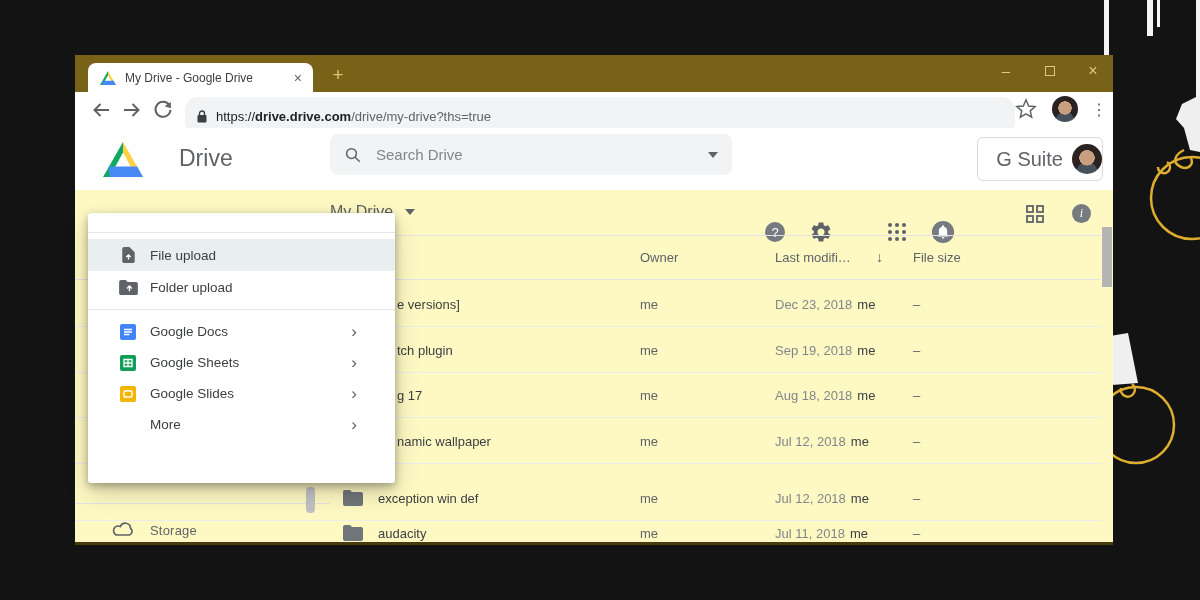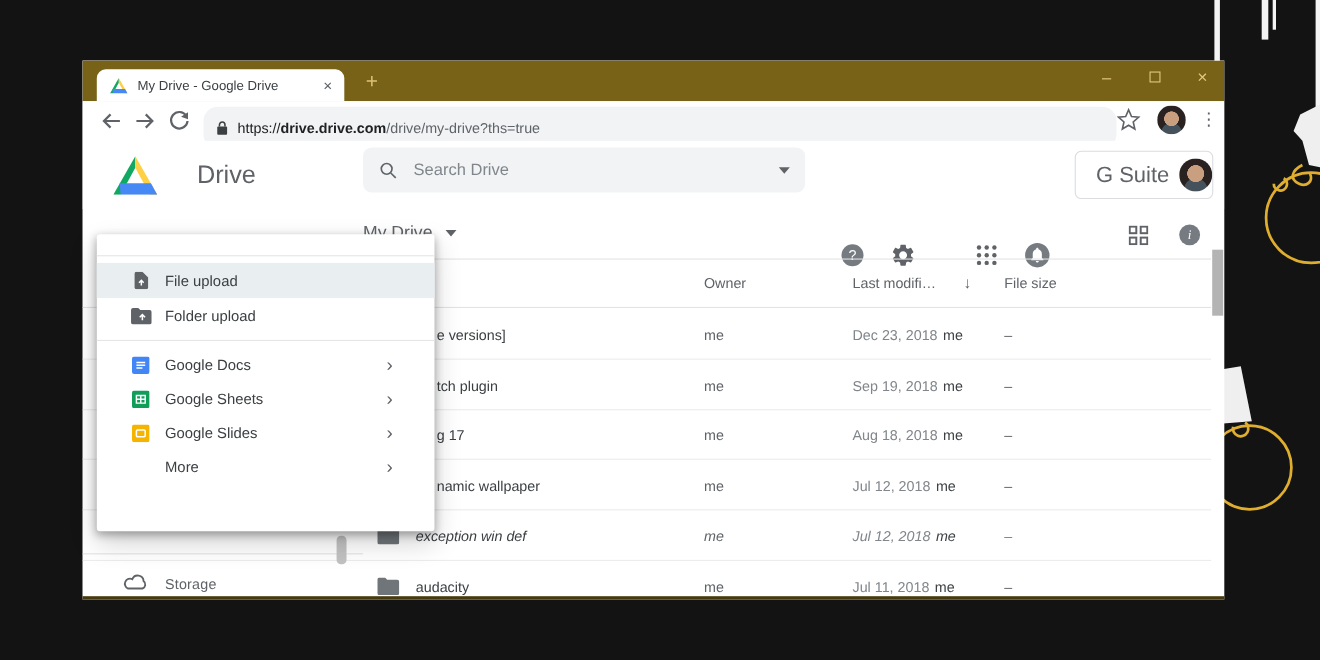--- a/index.html
+++ b/index.html
@@ -3,21 +3,21 @@
 <meta charset="utf-8">
 <style>
   html,body{margin:0;padding:0;background:#0e0e0e;}
   *{box-sizing:border-box;font-family:"Liberation Sans",sans-serif;}
   #stage{position:relative;width:1200px;height:600px;background:#131313;overflow:hidden;}
 
   
   #bg-art{position:absolute;left:0;top:0;width:1200px;height:600px;z-index:1;}
 
   
-  #browser{position:absolute;left:75px;top:55px;width:1038px;height:490px;background:#ffffff;z-index:10;border-bottom:3px solid #463a0e;overflow:hidden;}
+  #browser{position:absolute;left:75px;top:55px;width:1038px;height:490px;background:#fef9c3;z-index:10;border-bottom:3px solid #463a0e;overflow:hidden;}
 
   
   #tabbar{position:absolute;left:0;top:0;width:100%;height:37px;background:#786217;}
   #tab{position:absolute;left:13px;top:8px;width:225px;height:29px;background:#fff;border-radius:8px 8px 0 0;display:flex;align-items:center;padding:0 8px 0 12px;}
   #tab .favicon{width:16px;height:14px;flex:0 0 auto;}
   #tab .title{font-size:12px;color:#3c4043;margin-left:9px;white-space:nowrap;overflow:hidden;flex:1;}
   #tab .tclose{color:#5f6368;font-size:14px;line-height:14px;padding:0 3px;cursor:default;}
   #newtab{position:absolute;left:250px;top:7px;width:26px;height:26px;color:#dcc172;font-size:19px;line-height:26px;text-align:center;}
   .winctl{position:absolute;top:2px;width:32px;height:28px;color:#e2c87f;font-size:15px;line-height:28px;text-align:center;}
   #ctl-min{left:915px;} #ctl-max{left:959px;} #ctl-close{left:1002px;font-size:16px;}
@@ -66,21 +66,21 @@
 
   .row{position:absolute;left:0;right:12px;height:46px;border-bottom:1px solid #ececec;}
   .row .ficon{position:absolute;left:268px;top:15px;}
   .row .name{position:absolute;top:16px;font-size:13px;color:#3c4043;white-space:nowrap;}
   .row.noicon .name{left:322px;}
   .row.withicon .name{left:303px;}
   .row .owner{position:absolute;left:565px;top:16px;font-size:13px;color:#5f6368;}
   .row .mod{position:absolute;left:700px;top:16px;font-size:13px;color:#80868b;white-space:nowrap;}
   .row .modby{color:#3c4043;margin-left:5px;}
   .row .size{position:absolute;left:838px;top:16px;font-size:13px;color:#5f6368;}
-  #row0{top:226px;} #row1{top:272px;} #row2{top:317px;} #row3{top:363px;} #row4{top:409px;font-style:italic;} #row5{top:455px;border-bottom:none;}
+  #row0{top:226px;} #row1{top:272px;} #row2{top:317px;} #row3{top:363px;} #row4{top:420px;} #row5{top:455px;border-bottom:none;}
 
   #page-scrollbar{position:absolute;left:1027px;top:172px;width:10px;height:60px;background:#b4b4b4;}
   #sidebar-divider{position:absolute;left:0;top:448px;width:255px;height:1px;background:#e3e3e3;}
   #sidebar-scrollbar{position:absolute;left:231px;top:432px;width:9px;height:26px;background:#c2c2c2;border-radius:4px;}
   #storage-item{position:absolute;left:0;top:462px;width:255px;height:28px;}
   #storage-item .cloud{position:absolute;left:36px;top:3px;}
   #storage-item .slabel{position:absolute;left:75px;top:6px;font-size:13px;color:#5f6368;letter-spacing:.2px;}
 
   
   #new-menu{position:absolute;left:88px;top:213px;width:307px;height:270px;background:#fff;z-index:50;border-radius:3px;box-shadow:0 3px 8px rgba(0,0,0,.3),0 10px 24px rgba(0,0,0,.18);padding-top:13px;}

